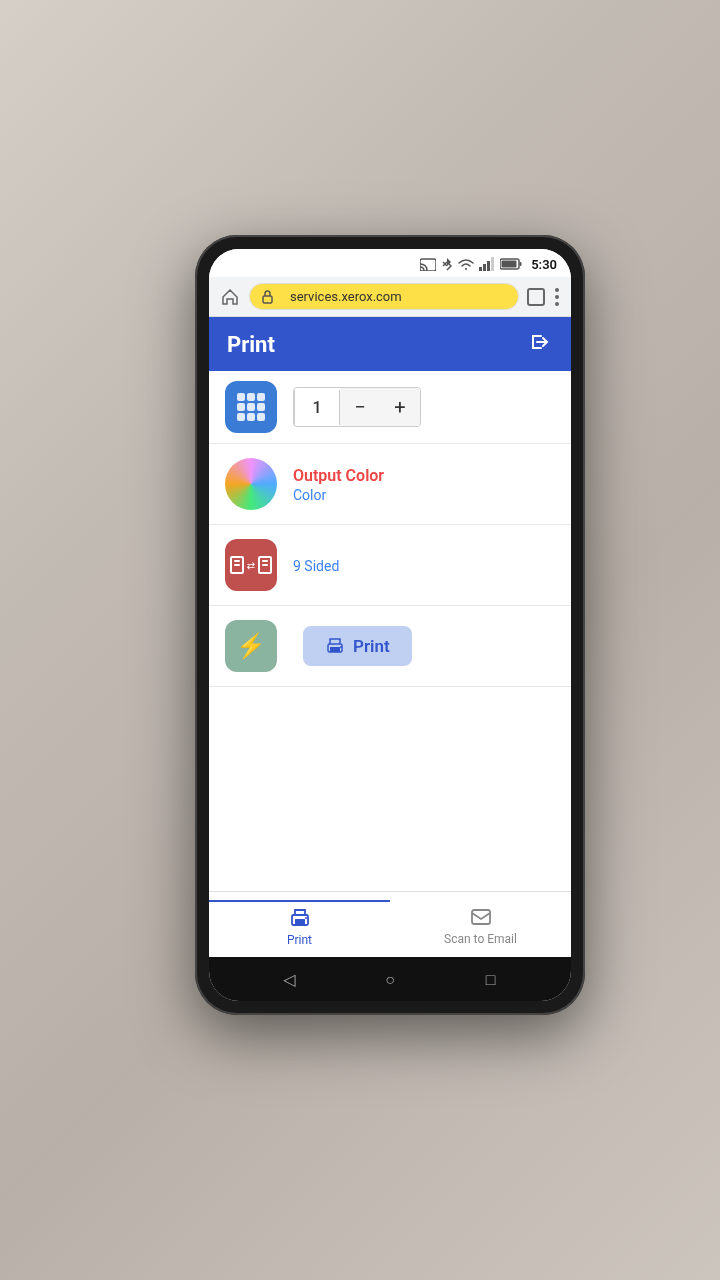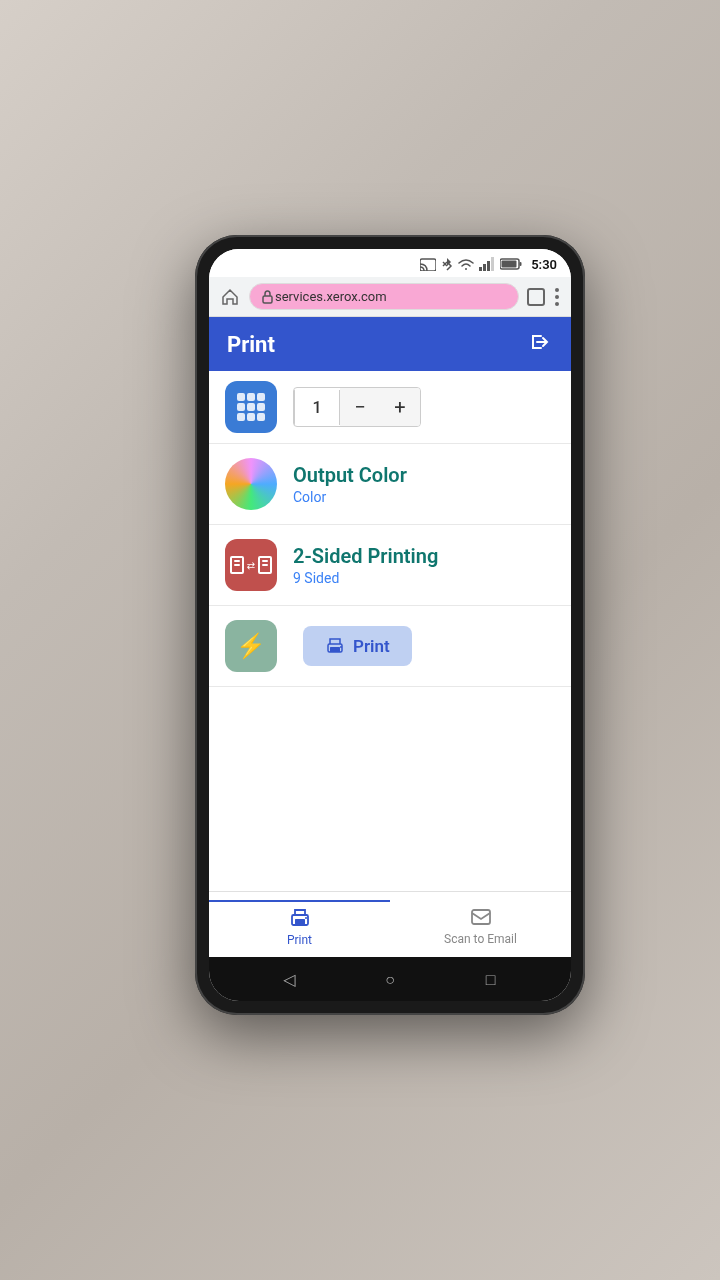--- a/index.html
+++ b/index.html
@@ -84,27 +84,27 @@
 
     .browser-home-btn {
       width: 22px; height: 22px;
       display: flex; align-items: center; justify-content: center;
       color: #666;
       font-size: 16px;
     }
 
     .browser-url-bar {
       flex: 1;
-      background: #f9a8d4;
+      background: #fde047;
       border: 1px solid #ddd;
       border-radius: 20px;
       padding: 5px 12px;
       display: flex;
       align-items: center;
-      gap: 2px;
+      gap: 17px;
     }
 
     .url-text {
       font-size: 13px;
       color: #333;
     }
 
     .browser-actions {
       display: flex;
       gap: 8px;
@@ -168,23 +168,23 @@
     .icon-paper {
       background: #8ab4a0;
       color: #fff;
     }
 
     .setting-info {
       flex: 1;
     }
 
     .setting-title {
-      font-size: 20px;
+      font-size: 16px;
       font-weight: 600;
-      color: #0f766e;
+      color: #ef4444;
     }
 
     .setting-value {
       font-size: 14px;
       color: #3b82f6;
       margin-top: 2px;
     }
 
     
     .copies-row {
@@ -436,21 +436,20 @@
               <div style="position:absolute; top:6px; left:2px; width:6px; height:2px; background:#fff; border-radius:1px;"></div>
             </div>
             <div style="color:#fff; font-size:10px;">⇄</div>
             <div style="width:14px; height:18px; border:2px solid #fff; border-radius:2px; position:relative;">
               <div style="position:absolute; top:2px; left:2px; width:6px; height:2px; background:#fff; border-radius:1px;"></div>
               <div style="position:absolute; top:6px; left:2px; width:6px; height:2px; background:#fff; border-radius:1px;"></div>
             </div>
           </div>
         </div>
         <div class="setting-info">
-          <div class="setting-title">2-Sided Printing</div>
           <div class="setting-value">9 Sided</div>
         </div>
       </div>
 
       <div class="setting-row">
         <div class="setting-icon icon-paper">
           <span class="lightning">⚡</span>
         </div>
         <div class="print-btn-overlay">
           <svg width="20" height="18" viewBox="0 0 20 18" fill="#3355cc">

